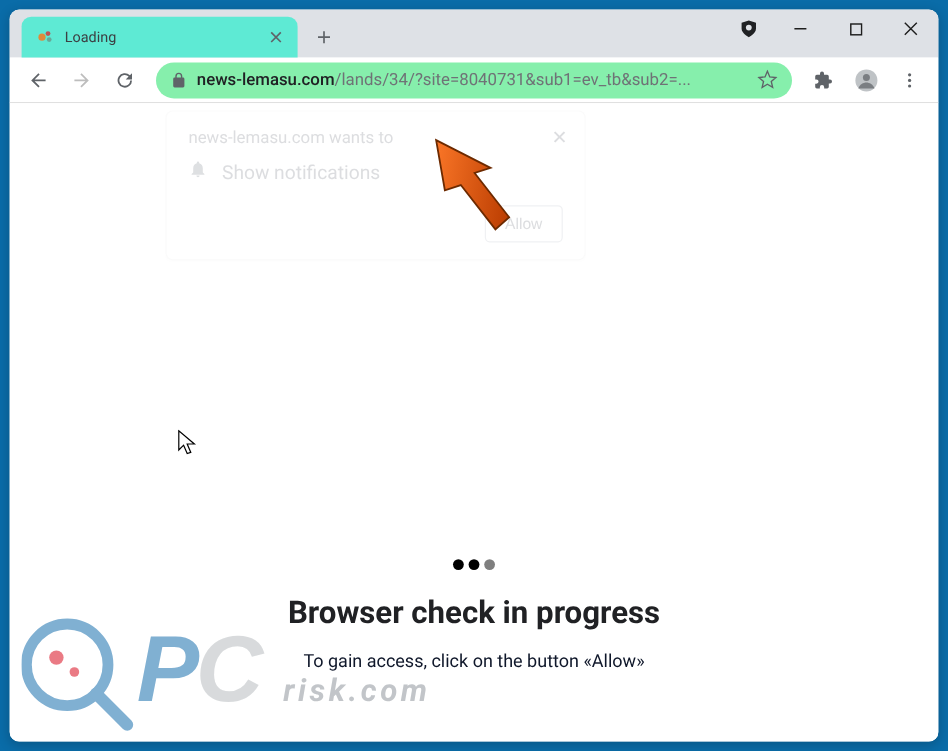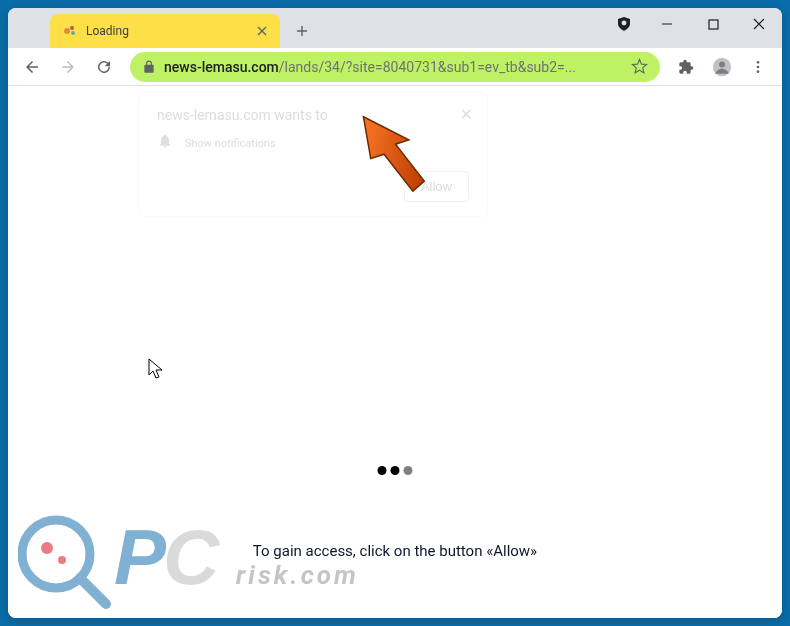--- a/index.html
+++ b/index.html
@@ -1,44 +1,44 @@
 <!DOCTYPE html>
 <html><head>
 <meta charset="utf-8">
 <style>
   * { margin: 0; padding: 0; box-sizing: border-box; }
   body { font-family: -apple-system, BlinkMacSystemFont, "Segoe UI", Roboto, Arial, sans-serif; background: #0a6ca8; width: 790px; height: 626px; overflow: hidden; position: relative; }
   .window { position: absolute; top: 8px; left: 8px; right: 8px; bottom: 8px; background: #fff; border-radius: 8px; overflow: hidden; display: flex; flex-direction: column; box-shadow: 0 2px 10px rgba(0,0,0,0.2); }
   .titlebar { height: 40px; background: #dee1e6; display: flex; align-items: flex-end; padding-left: 10px; }
-  .tab { background: #fde047; border-radius: 8px 8px 0 0; height: 34px; display: flex; align-items: center; padding: 0 10px 0 12px; min-width: 230px; position: relative; margin-left: 32px; }
+  .tab { background: #5eead4; border-radius: 8px 8px 0 0; height: 34px; display: flex; align-items: center; padding: 0 10px 0 12px; min-width: 230px; position: relative; }
   .tab-favicon { width: 16px; height: 16px; margin-right: 8px; display: inline-flex; align-items: center; justify-content: center; }
   .tab-title { font-size: 12px; color: #3c4043; flex: 1; }
   .tab-close { width: 16px; height: 16px; display: flex; align-items: center; justify-content: center; color: #5f6368; cursor: pointer; border-radius: 50%; }
   .new-tab { width: 28px; height: 28px; display: flex; align-items: center; justify-content: center; margin-left: 8px; margin-bottom: 3px; color: #5f6368; cursor: pointer; border-radius: 50%; }
   .win-controls { position: absolute; top: 0; right: 0; display: flex; height: 32px; }
   .win-btn { width: 46px; display: flex; align-items: center; justify-content: center; color: #1e1e1e; cursor: pointer; }
   .win-btn.shield { width: 40px; }
   .toolbar { height: 38px; background: #fff; display: flex; align-items: center; padding: 0 8px; gap: 4px; border-bottom: 1px solid #e0e0e0; }
   .nav-btn { width: 32px; height: 32px; display: flex; align-items: center; justify-content: center; color: #5f6368; border-radius: 50%; cursor: pointer; }
   .nav-btn.disabled { color: #bdbdbd; }
-  .omnibox { flex: 1; height: 30px; background: #bef264; border-radius: 15px; display: flex; align-items: center; padding: 0 12px; gap: 8px; margin: 0 6px; }
+  .omnibox { flex: 1; height: 30px; background: #86efac; border-radius: 15px; display: flex; align-items: center; padding: 0 12px; gap: 8px; margin: 0 6px; }
   .lock-icon { color: #5f6368; display: flex; align-items: center; }
   .url-text { font-size: 14px; color: #202124; white-space: nowrap; overflow: hidden; flex: 1; }
   .url-text .host { color: #202124; font-weight: 500; }
   .url-text .path { color: #6f7276; }
   .star-icon { color: #5f6368; display: flex; }
   .tb-icon { width: 32px; height: 32px; display: flex; align-items: center; justify-content: center; color: #5f6368; border-radius: 50%; cursor: pointer; }
   .content { flex: 1; background: #fff; position: relative; overflow: hidden; }
   .notif-popup { position: absolute; top: 6px; left: 130px; width: 350px; background: #fff; border-radius: 6px; border: 1px solid rgba(0,0,0,0.03); box-shadow: 0 1px 3px rgba(0,0,0,0.02); padding: 14px 18px 14px 18px; opacity: 0.55; }
   .notif-popup.faded * { color: #c0c2c6 !important; }
   .notif-title { font-size: 14px; color: #777; margin-bottom: 10px; padding-right: 20px; }
   .notif-close { position: absolute; top: 12px; right: 14px; color: #bbb; cursor: pointer; font-size: 16px; }
   .notif-row { display: flex; align-items: center; gap: 12px; margin-bottom: 18px; }
   .bell { color: #bbb; }
-  .notif-label { font-size: 11px; color: #888; }
+  .notif-label { font-size: 16px; color: #888; }
   .notif-actions { display: flex; justify-content: flex-end; gap: 10px; }
   .notif-btn { border: 1px solid #e3e5e9; background: #fff; color: #9aa0a6; font-size: 13px; padding: 7px 16px; border-radius: 4px; cursor: pointer; font-weight: 500; }
   .arrow-annot { position: absolute; top: 22px; left: 348px; pointer-events: none; }
   .cursor-annot { position: absolute; top: 272px; left: 140px; pointer-events: none; }
   .dots { position: absolute; top: 380px; left: 50%; transform: translateX(-50%); display: flex; gap: 4px; }
   .dot { width: 9px; height: 9px; background: #000; border-radius: 50%; }
   .dot.fade { opacity: 0.5; }
   .headline { position: absolute; top: 410px; left: 0; right: 0; text-align: center; font-size: 26px; font-weight: 700; color: #202124; }
   .subline { position: absolute; top: 456px; left: 0; right: 0; text-align: center; font-size: 15px; color: #0f172a; }
   .watermark { position: absolute; bottom: -8px; left: 10px; pointer-events: none; opacity: 0.6; }
@@ -185,20 +185,21 @@
           <path d="M1 1 L1 17 L5 13 L8 20 L11 19 L8 12 L14 12 Z" fill="#fff" stroke="#000" stroke-width="1"></path>
         </svg>
     </div>
 
     <div class="dots">
       <div class="dot"></div>
         <div class="dot"></div>
         <div class="dot fade"></div>
     </div>
 
+    <div class="headline">Browser check in progress</div>
     <div class="subline">To gain access, click on the button «Allow»</div>
 
     <div class="watermark">
       <svg width="560" height="130" viewBox="0 0 560 130">
         <circle cx="38" cy="62" r="34" fill="none" stroke="#2d7cb5" stroke-width="9"></circle>
         <circle cx="29" cy="56" r="6" fill="#d23"></circle>
         <circle cx="44" cy="68" r="4" fill="#d23"></circle>
         <line x1="62" y1="86" x2="88" y2="112" stroke="#2d7cb5" stroke-width="10" stroke-linecap="round"></line>
         <text x="96" y="92" class="wm-text"><tspan class="wm-p">P</tspan><tspan class="wm-c">C</tspan></text>
         <text x="218" y="92" class="wm-sub">risk.com</text>

